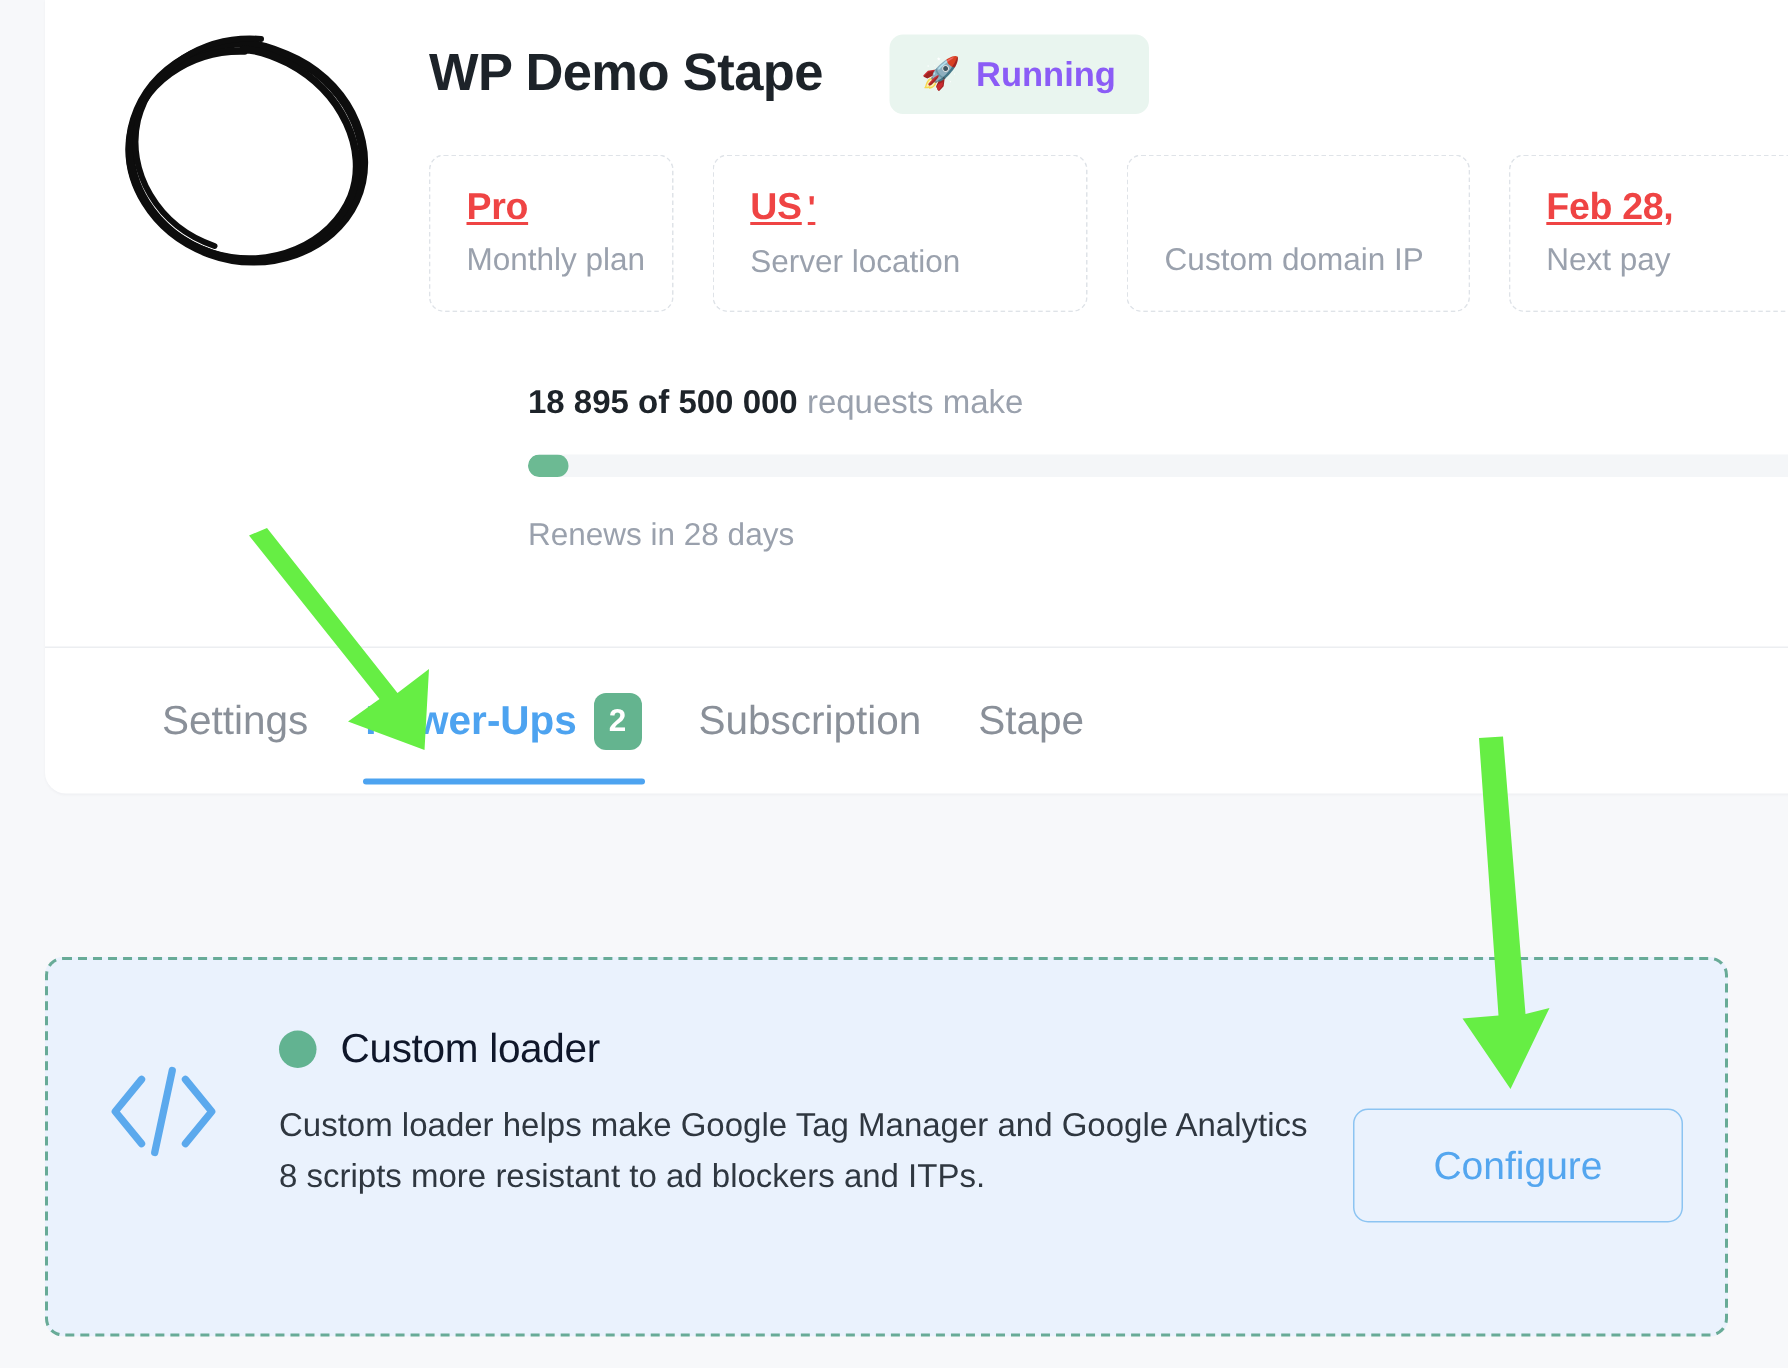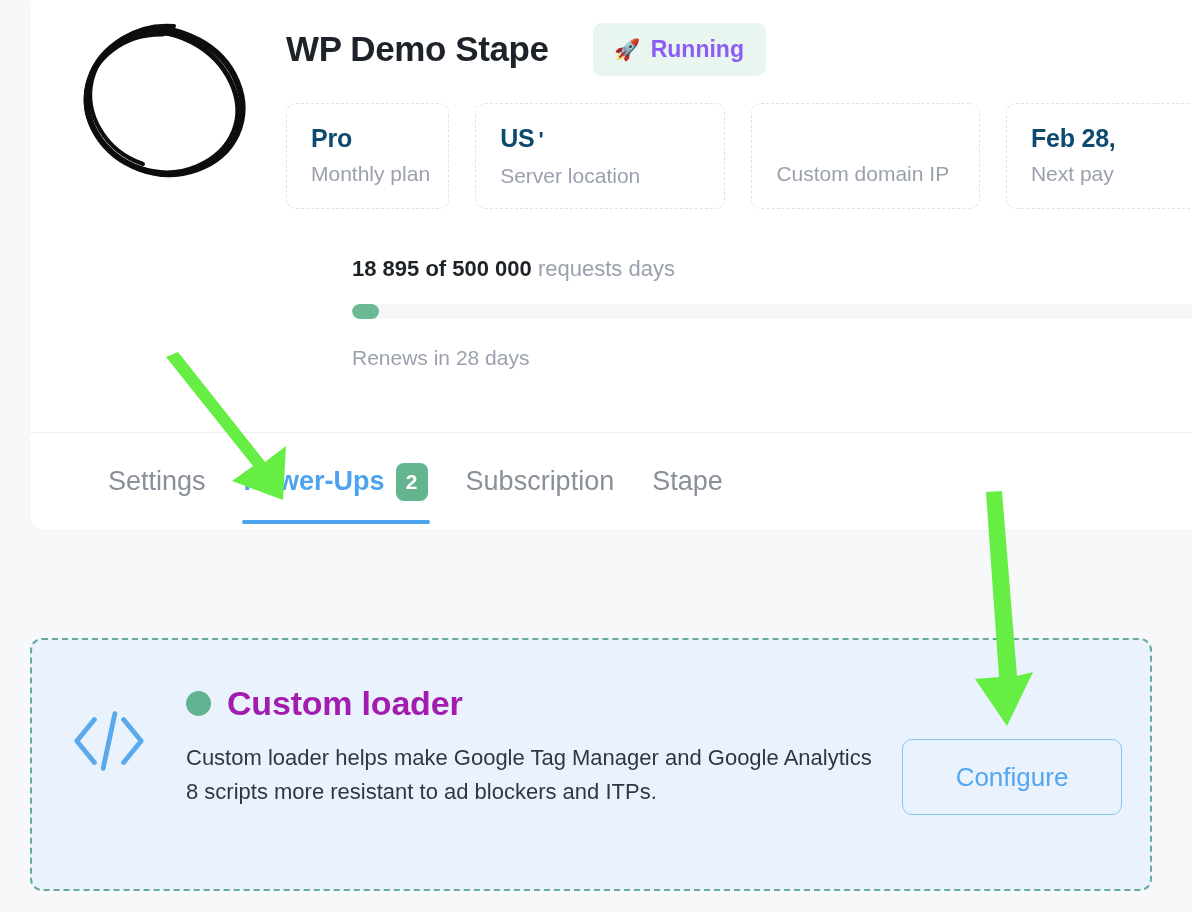--- a/index.html
+++ b/index.html
@@ -102,24 +102,25 @@
     white-space: nowrap;
   }
   .info-card.w-pro    { width: 180px; }
   .info-card.w-loc    { width: 280px; }
   .info-card.w-ip     { width: 255px; }
   .info-card.w-pay    { width: 250px; }
 
   .info-value {
     font-size: 25px;
     font-weight: 700;
-    color: #0c4a6e;
+    color: #ef4444;
     line-height: 30px;
     min-height: 30px;
     letter-spacing: -0.2px;
+    text-decoration: underline;
   }
   .info-value .flag { font-size: 22px; margin-left: 4px; }
   .info-label {
     font-size: 21px;
     color: #9aa1ad;
     line-height: 30px;
     margin-top: 6px;
   }
 
   
@@ -246,23 +247,23 @@
     gap: 16px;
   }
   .status-dot {
     width: 25px;
     height: 25px;
     border-radius: 50%;
     background: #62b391;
     flex: 0 0 25px;
   }
   .powerup-title {
-    font-size: 34px;
-    font-weight: 700;
-    color: #a21caf;
+    font-size: 27px;
+    font-weight: 400;
+    color: #0f172a;
     letter-spacing: -0.2px;
   }
   .powerup-desc {
     margin-top: 18px;
     font-size: 22px;
     line-height: 34px;
     color: #2f3740;
     max-width: 690px;
   }
 
@@ -341,21 +342,21 @@
             <div class="info-value">Feb 28,</div>
             <div class="info-label">Next pay</div>
           </div>
 
         </div>
       </div>
     </div>
 
     <div class="usage-wrap">
       <div class="usage-head">
-        <div class="usage-counts"><span>18 895 of 500 000</span> <span class="muted">requests days</span></div>
+        <div class="usage-counts"><span>18 895 of 500 000</span> <span class="muted">requests make</span></div>
 
       </div>
 
       <div class="progress-track">
         <div class="progress-fill" id="progress-fill" style="width: 3%;"></div>
       </div>
 
       <div class="renew-text">Renews in 28 days</div>
     </div>
 

